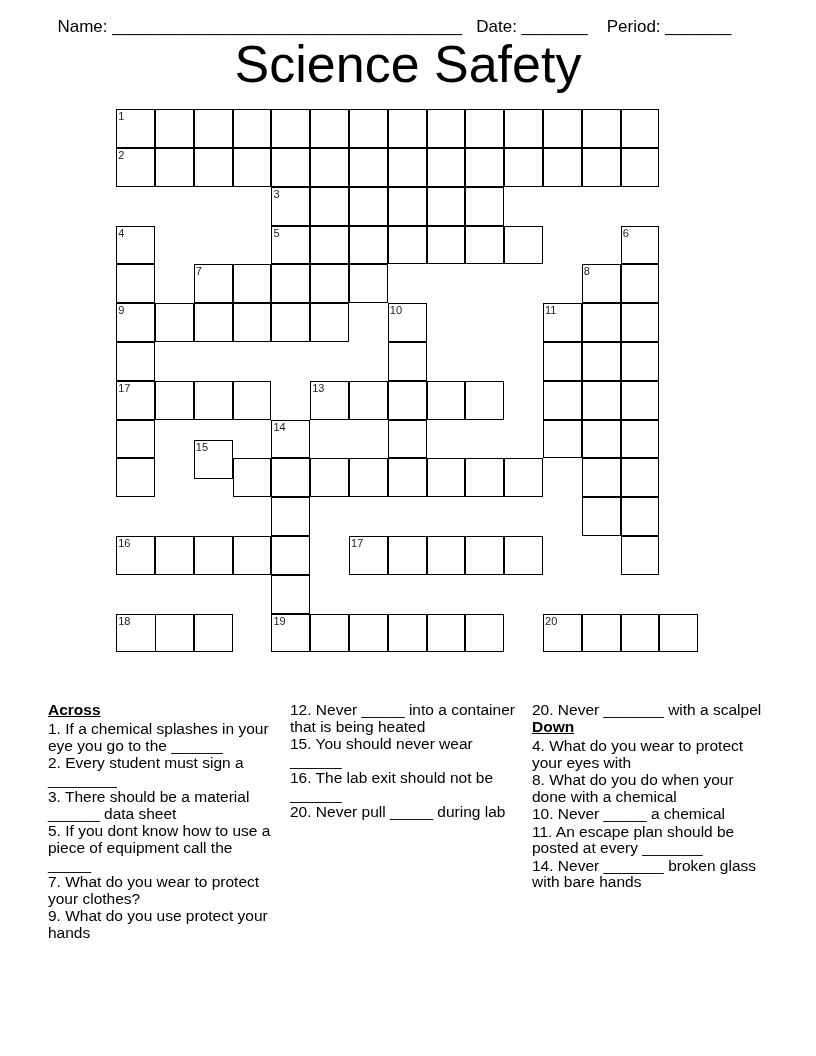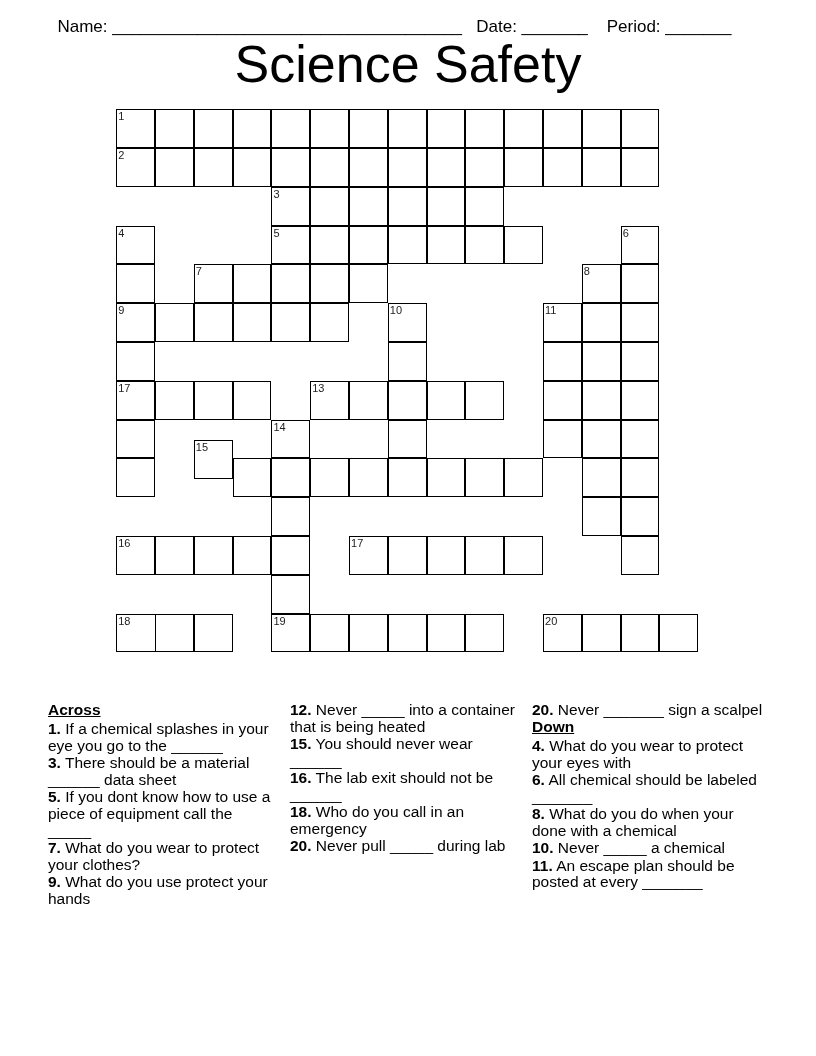--- a/index.html
+++ b/index.html
@@ -11,21 +11,21 @@
            font-size: 52px; line-height: 60px; }
   .grid { position: absolute; left: 117px; top: 110px; }
   .cell { position: absolute; width: 38.8px; height: 38.8px; box-sizing: border-box;
           border: 1.5px solid #000; background: #fff; margin-left: -0.75px; margin-top: -0.75px; }
   .cell .num { position: absolute; left: 1px; top: 0px; font-size: 11px; line-height: 12px; color: #222; }
   .clues { position: absolute; top: 702px; font-size: 15.5px; line-height: 16.8px; }
   .col1 { left: 48px; width: 230px; }
   .col2 { left: 290px; width: 236px; }
   .col3 { left: 532px; width: 236px; }
   .clue { margin: 0 0 0.5px 0; }
-  .clue b { font-weight: bold; }
+  .clue b { font-weight: normal; }
   .section-head { font-weight: bold; text-decoration: underline; margin-bottom: 2px; }
 </style>
 </head>
 <body>
 
 <div class="header-line">
   <span>Name: _____________________________________</span>&nbsp;&nbsp;&nbsp;<span>Date: _______</span>&nbsp;&nbsp;&nbsp;&nbsp;<span>Period: _______</span>
 </div>
 
 <div class="title">Science Safety</div>
@@ -193,35 +193,35 @@
       <span class="num">20</span>
     </div>
     <div class="cell" style="left: 465.6px; top: 504.4px;"></div>
     <div class="cell" style="left: 504.4px; top: 504.4px;"></div>
     <div class="cell" style="left: 543.2px; top: 504.4px;"></div>
   </div>
 
 <div class="clues col1">
   <div class="section-head">Across</div>
   <div class="clue"><b>1.</b><span> If a chemical splashes in your eye you go to the ______</span></div>
+  <div class="clue"><b>2.</b><span> Every student must sign a ________</span></div>
   <div class="clue"><b>3.</b><span> There should be a material ______ data sheet</span></div>
   <div class="clue"><b>5.</b><span> If you dont know how to use a piece of equipment call the _____</span></div>
   <div class="clue"><b>7.</b><span> What do you wear to protect your clothes?</span></div>
   <div class="clue"><b>9.</b><span> What do you use protect your hands</span></div>
 </div>
 
 <div class="clues col2">
   <div class="clue"><b>12.</b><span> Never _____ into a container that is being heated</span></div>
   <div class="clue"><b>15.</b><span> You should never wear ______</span></div>
   <div class="clue"><b>16.</b><span> The lab exit should not be ______</span></div>
-  <div class="clue"><b>18.</b><span> Who do you call in an emergency</span></div>
   <div class="clue"><b>20.</b><span> Never pull _____ during lab</span></div>
 </div>
 
 <div class="clues col3">
-  <div class="clue"><b>20.</b><span> Never _______ sign a scalpel</span></div>
+  <div class="clue"><b>20.</b><span> Never _______ with a scalpel</span></div>
   <div class="section-head">Down</div>
   <div class="clue"><b>4.</b><span> What do you wear to protect your eyes with</span></div>
-  <div class="clue"><b>6.</b><span> All chemical should be labeled _______</span></div>
   <div class="clue"><b>8.</b><span> What do you do when your done with a chemical</span></div>
   <div class="clue"><b>10.</b><span> Never _____ a chemical</span></div>
   <div class="clue"><b>11.</b><span> An escape plan should be posted at every _______</span></div>
+  <div class="clue"><b>14.</b><span> Never _______ broken glass with bare hands</span></div>
 </div>
 
 </body></html>

